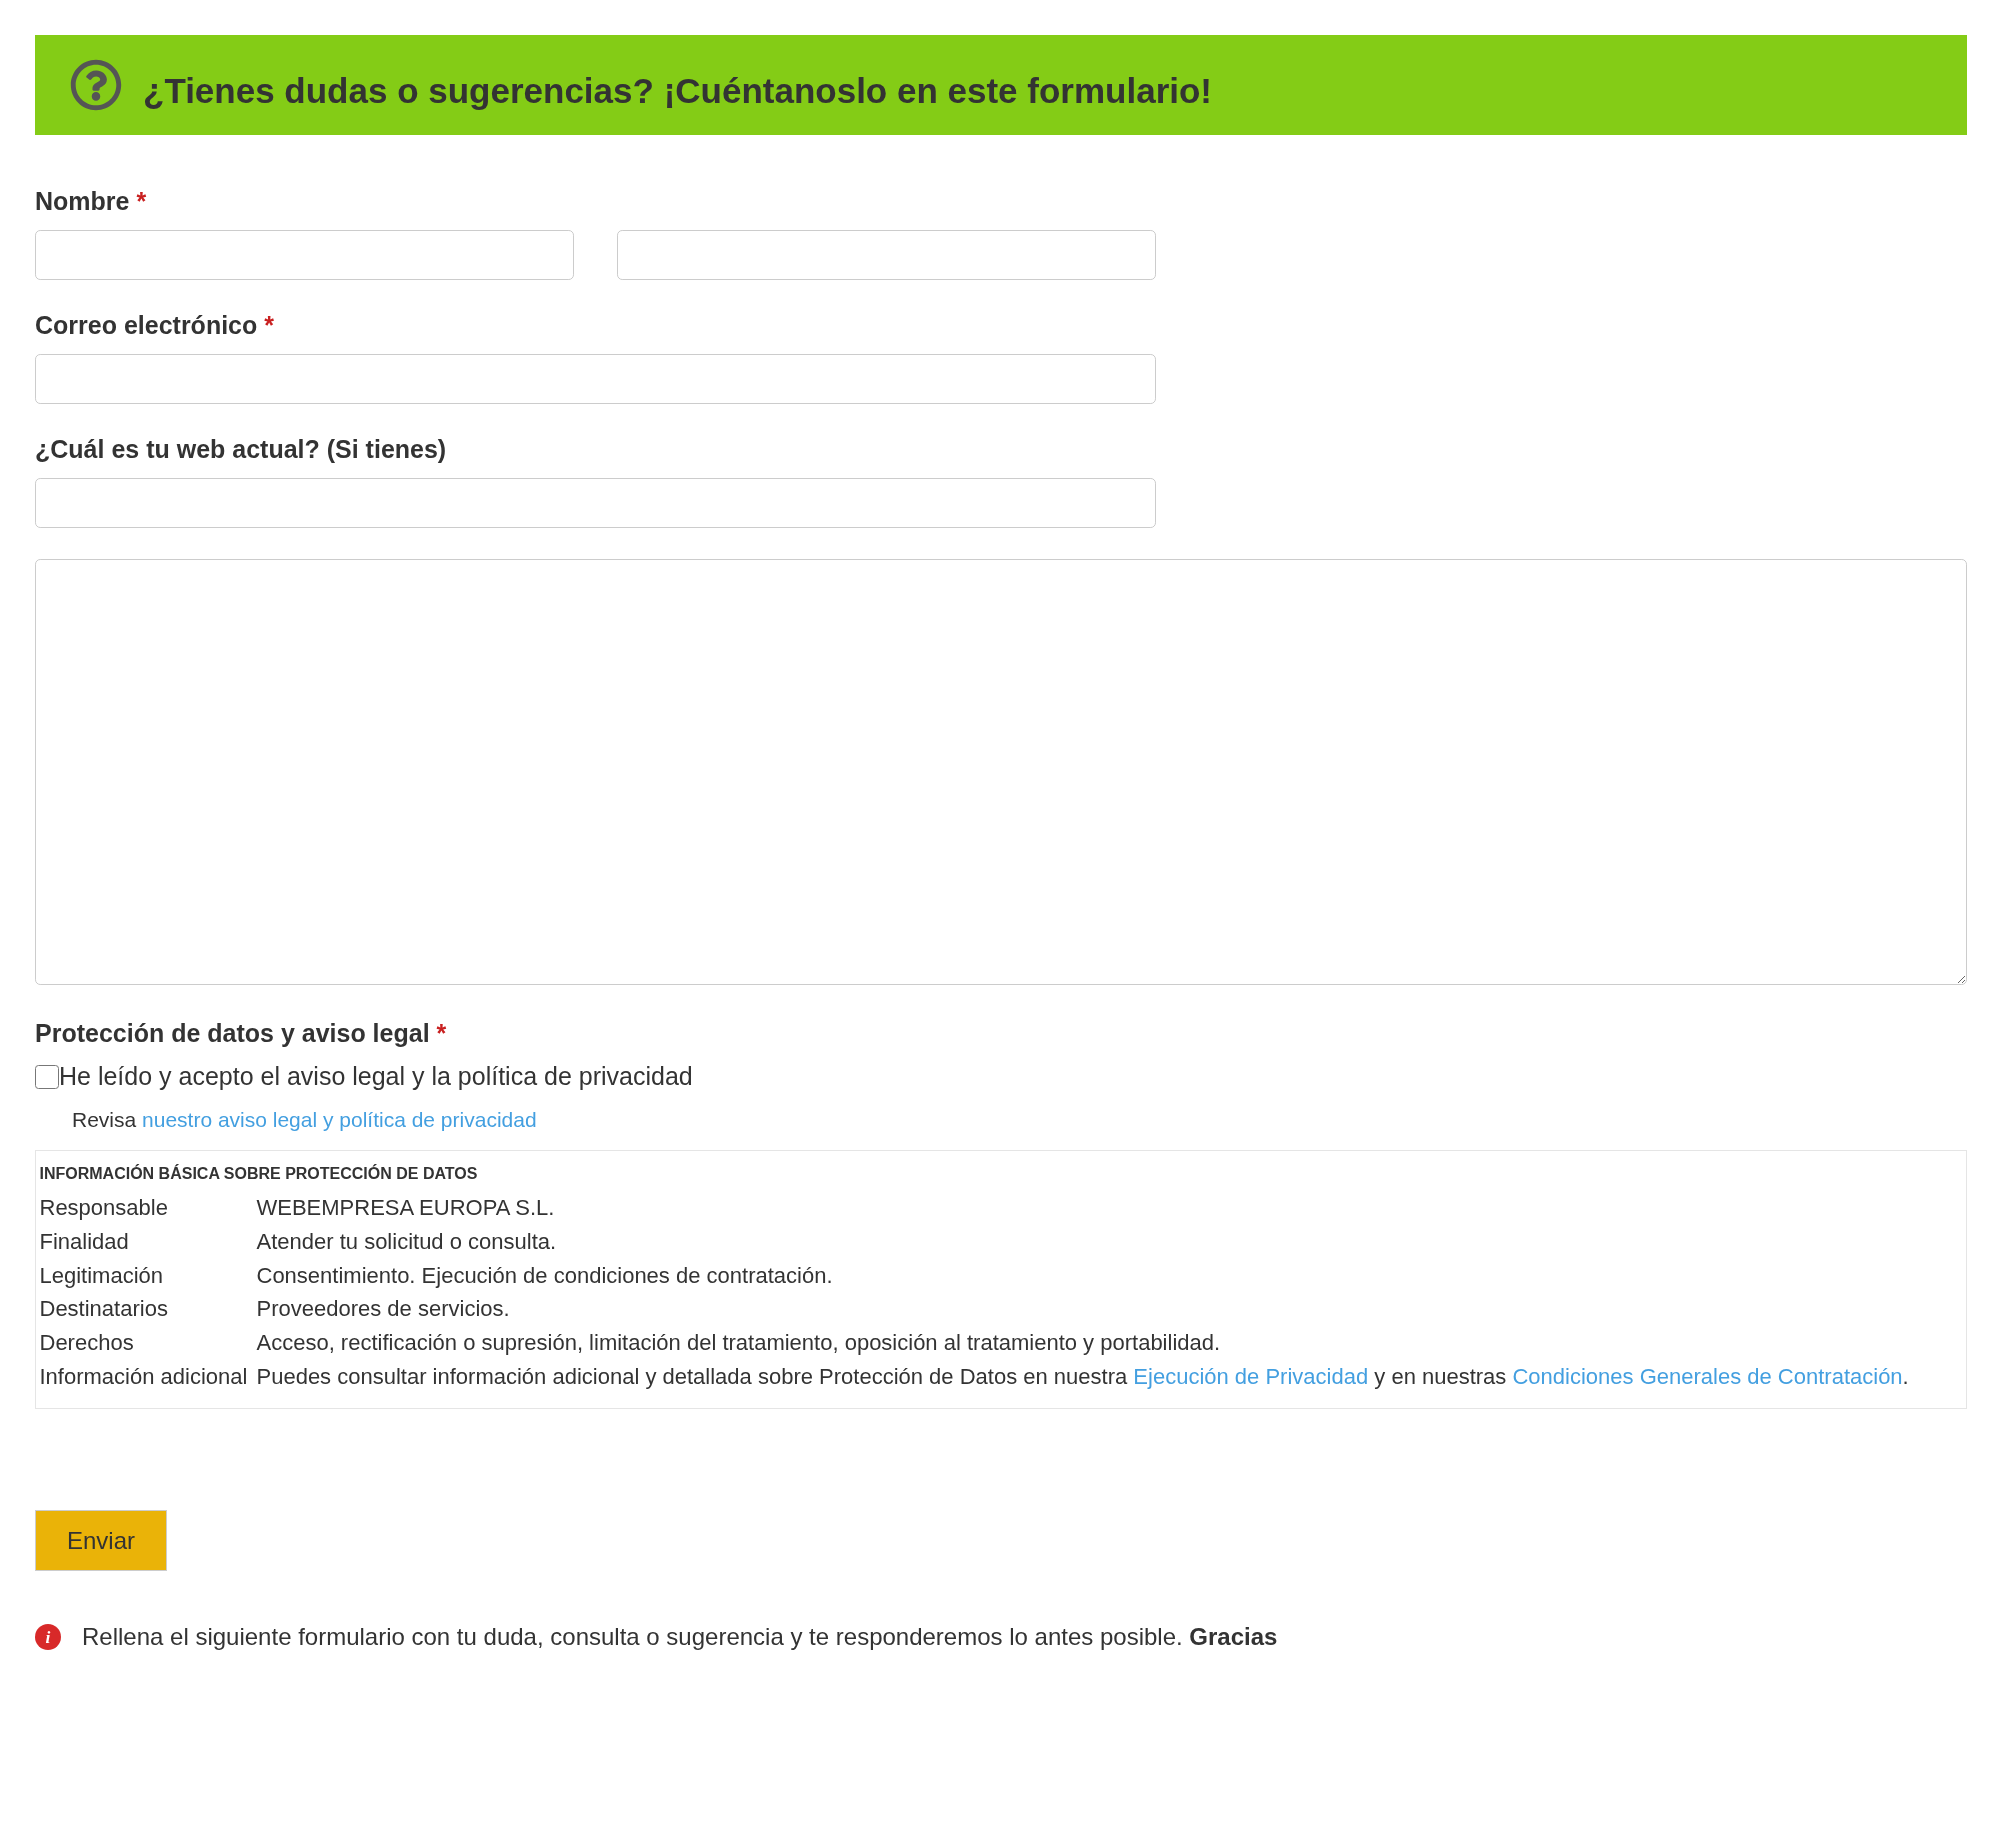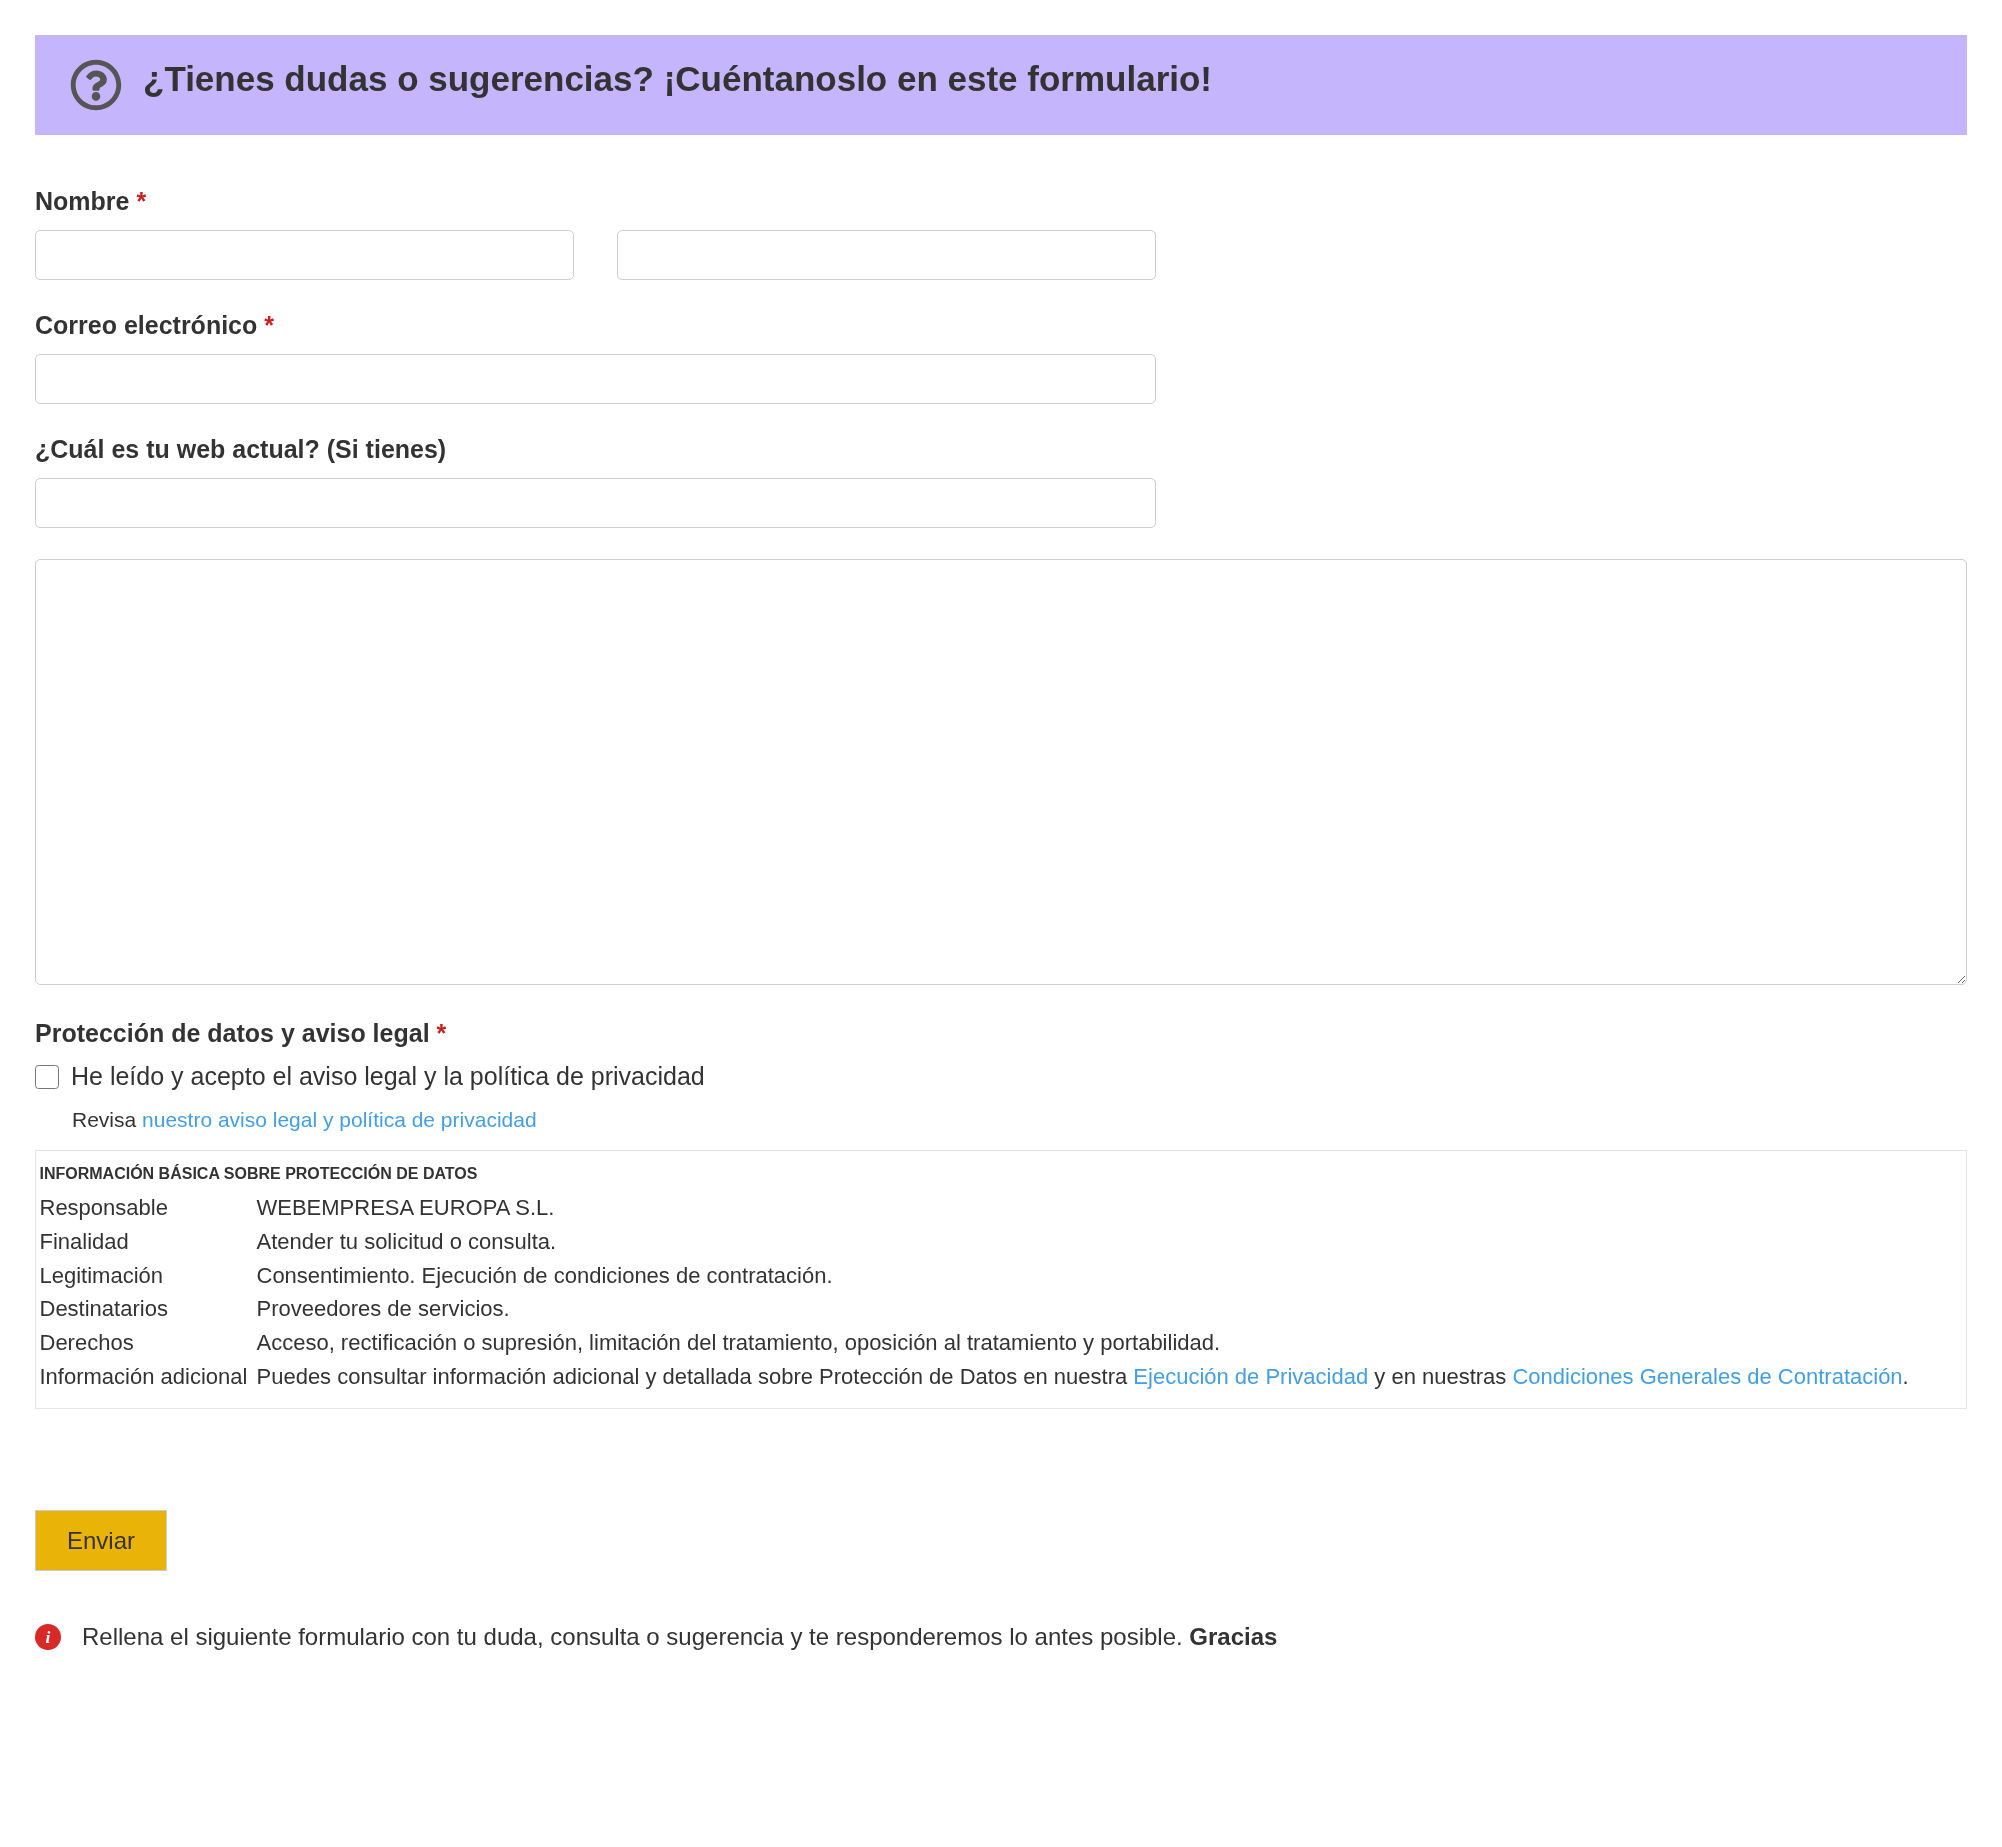--- a/index.html
+++ b/index.html
@@ -4,24 +4,24 @@
   <style>
     * { box-sizing: border-box; margin: 0; padding: 0; }
     body {
       font-family: "Trebuchet MS", "Lucida Grande", Tahoma, sans-serif;
       background: #ffffff;
       padding: 35px;
       color: #333;
     }
     .container { max-width: 1933px; margin: 0 auto; }
     .header-bar {
-      background: #c4b5fd;
+      background: #84cc16;
       padding: 24px 35px;
       display: flex;
-      align-items: flex-start;
+      align-items: flex-end;
       gap: 21px;
       margin-bottom: 52px;
     }
     .header-icon {
       width: 52px; height: 52px;
       color: #555;
       flex-shrink: 0;
     }
     .header-title {
       font-size: 35px;
@@ -63,21 +63,20 @@
       border-radius: 5.2px;
       font-size: 22.6px;
       padding: 10.4px;
       background: #fff;
       resize: both;
       font-family: inherit;
     }
     .checkbox-row {
       display: flex;
       align-items: center;
-      gap: 12px;
       margin-top: 7px;
     }
     .checkbox {
       width: 24px; height: 24px;
       border: 1.3px solid #777;
       border-radius: 3.5px;
       background: #fff;
       appearance: none;
       cursor: pointer;
     }

